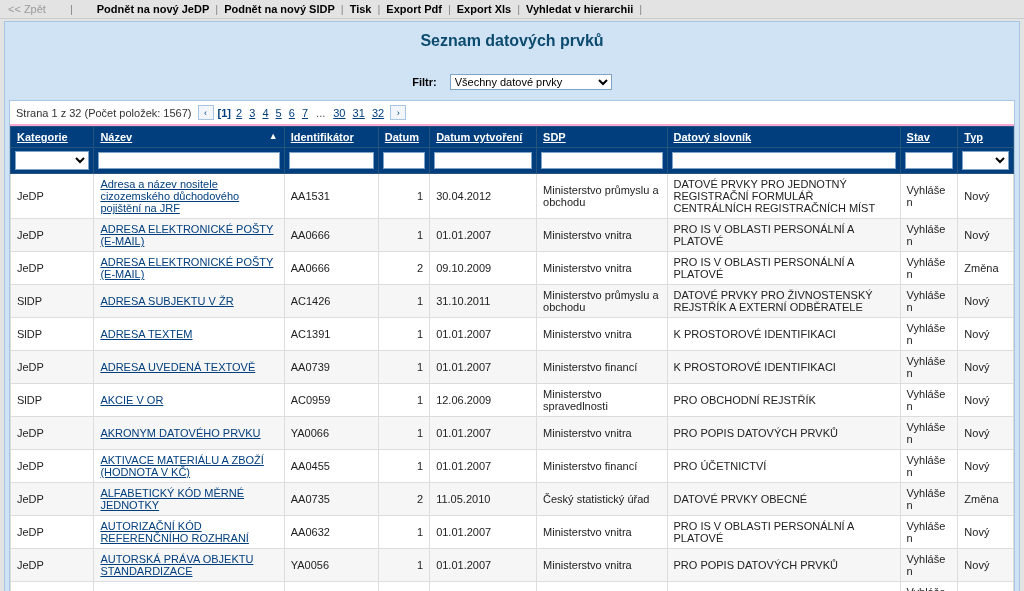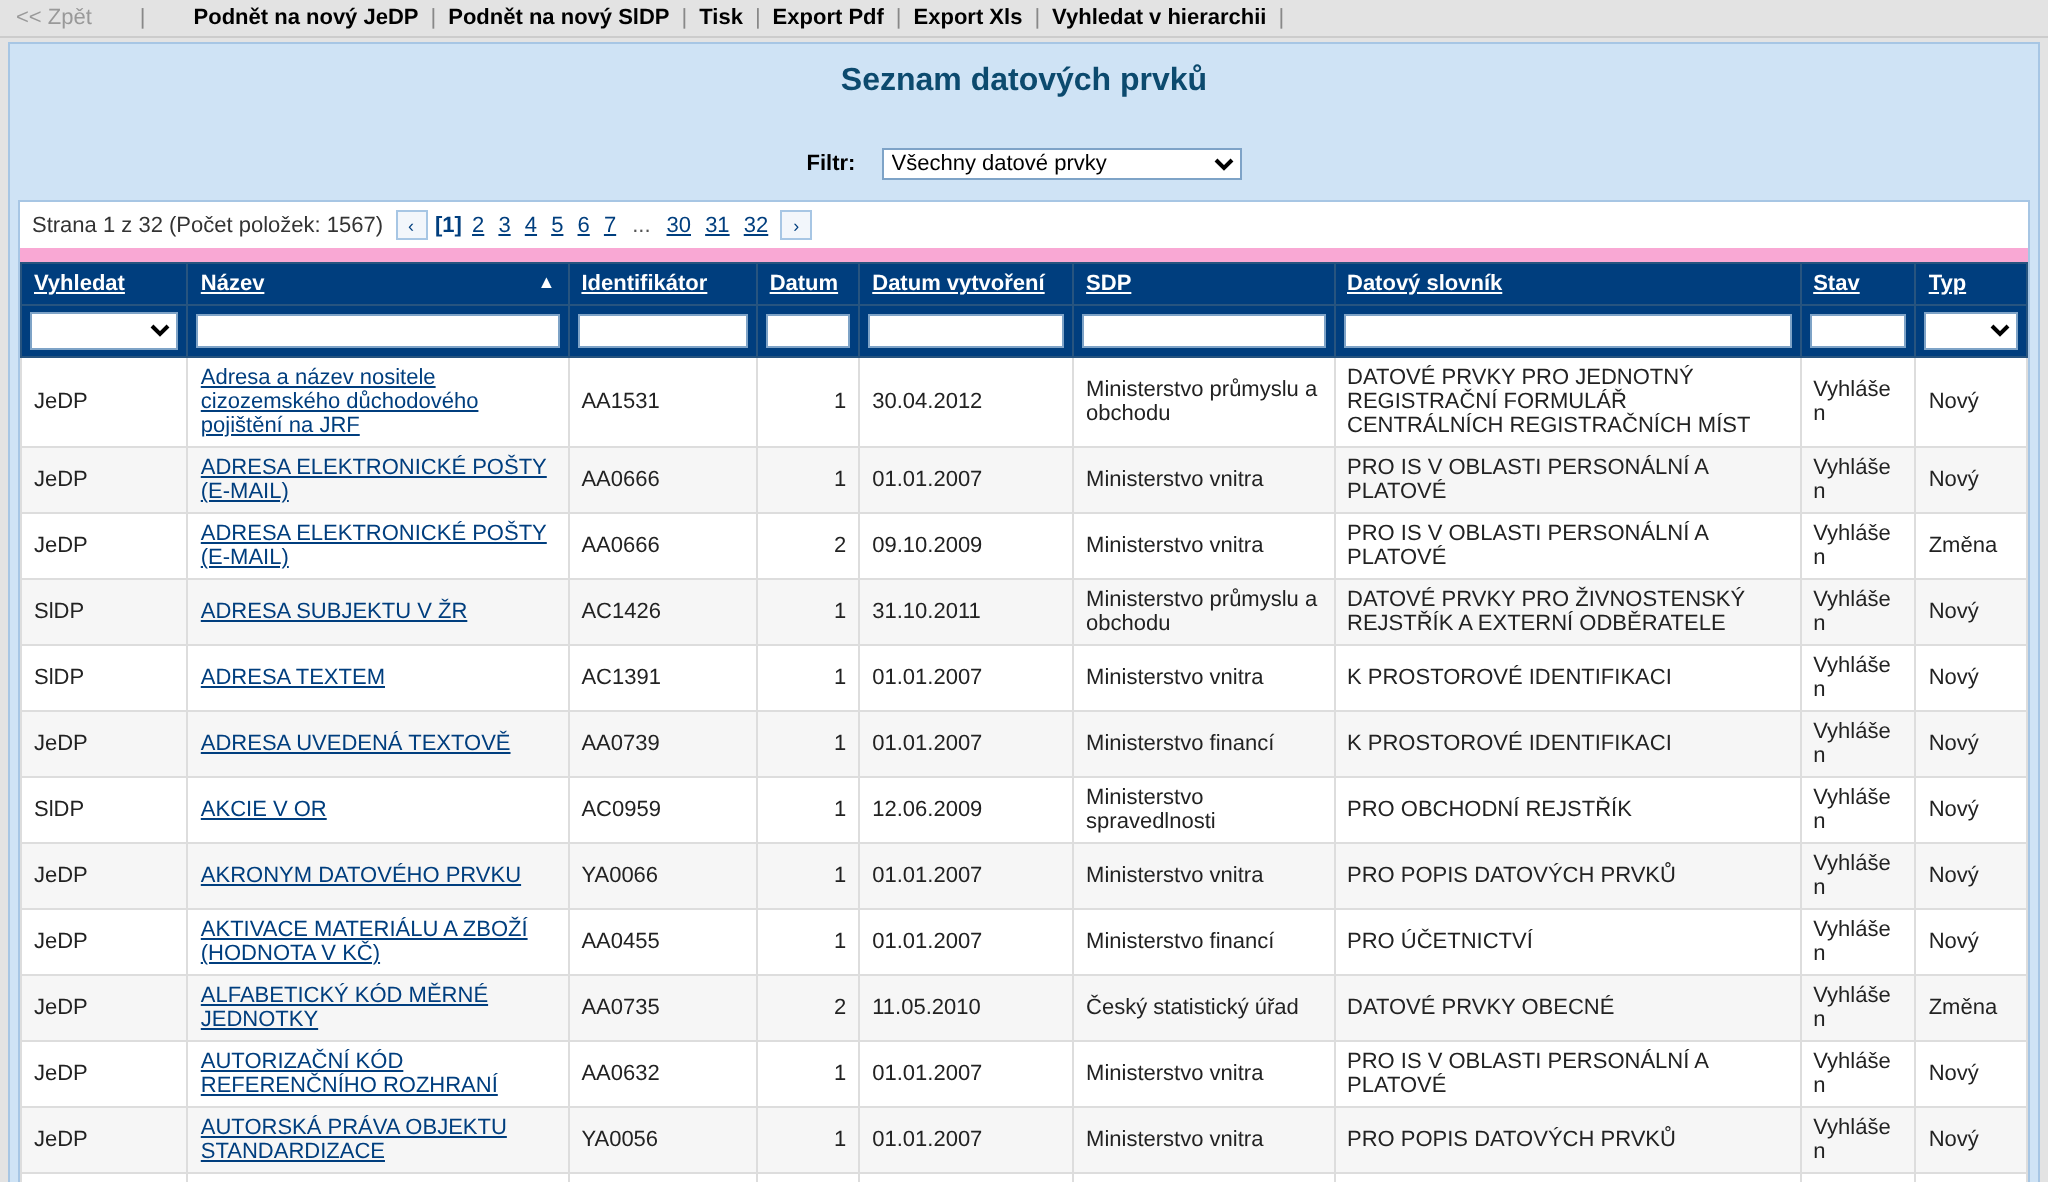--- a/index.html
+++ b/index.html
@@ -46,38 +46,38 @@
   }
   .filter-row {
     text-align: center;
     margin-bottom: 10px;
   }
   .filter-row label {
     font-weight: bold;
     margin-right: 10px;
   }
   .filter-row select {
-    width: 180px;
+    width: 162px;
     border: 1px solid #7ea3c7;
     font-size: 11px;
     background: #fff;
   }
   .tablewrap {
     background: #fff;
     border: 1px solid #a7c6e4;
     padding: 0;
   }
   .pager {
     padding: 4px 6px;
     background: #fff;
     color: #333;
     display: flex;
     align-items: center;
     gap: 4px;
-    border-bottom: 7px solid #f9a8d4;
+    border-bottom: 2px solid #f9a8d4;
   }
   .pager .info { margin-right: 2px; }
   .pager .ellip { color: #555; padding: 0 2px; }
   .pager a {
     color: #003e7e;
     text-decoration: underline;
     cursor: pointer;
     padding: 0 2px;
   }
   .pager .current {
@@ -203,21 +203,21 @@
           <col class="col-ident">
         <col class="col-verze">
           <col class="col-datum">
           <col class="col-sdp">
         <col class="col-slovnik">
           <col class="col-stav">
           <col class="col-typ">
       </colgroup>
       <thead>
         <tr>
-          <th>Vyhledat</th>
+          <th>Kategorie</th>
           <th><span>Název</span><span class="sort">▲</span></th>
           <th>Identifikátor</th>
           <th>Datum</th>
           <th>Datum vytvoření</th>
           <th>SDP</th>
           <th>Datový slovník</th>
           <th>Stav</th>
           <th>Typ</th>
         </tr>
         <tr class="filter-line">

